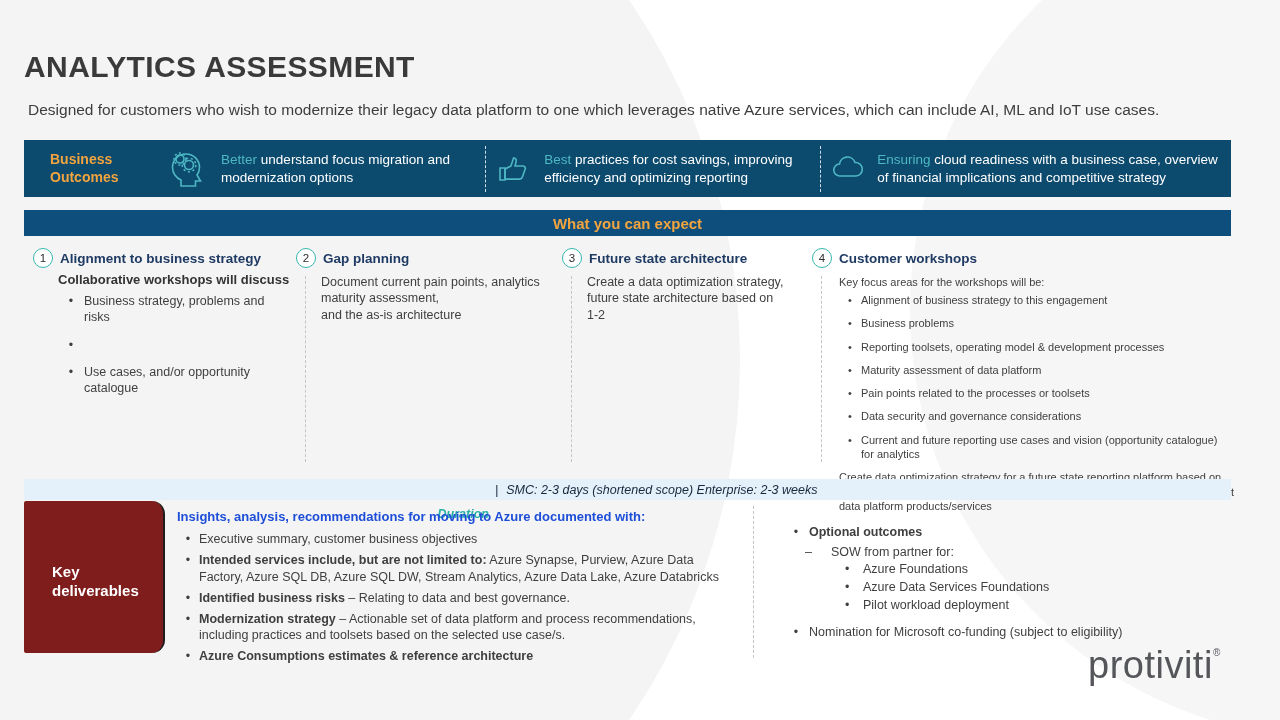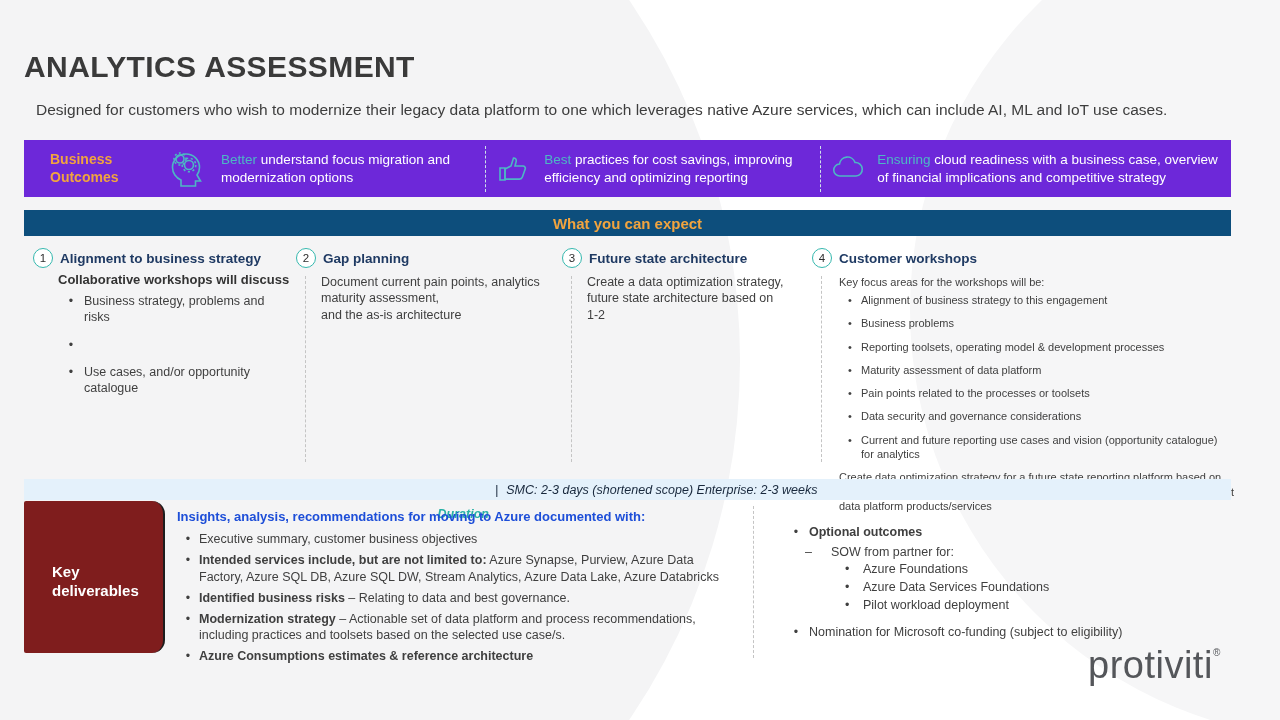--- a/index.html
+++ b/index.html
@@ -10,24 +10,24 @@
     color:#3f3f3f;
   }
   
   .bg-circle{position:absolute;border-radius:50%;background:#f4f4f5;z-index:0;}
   #bg1{width:1280px;height:1280px;left:-540px;top:-280px;}
   #bg2{width:860px;height:860px;left:910px;top:-120px;background:#f6f6f7;}
   .layer{position:absolute;z-index:1;}
 
   
   #title{left:24px;top:50px;font-size:30px;font-weight:bold;color:#3a3a3a;letter-spacing:.4px;}
-  #subtitle{left:36px;top:101px;width:1200px;font-size:15.5px;color:#3d3d3d;}
-
-  
-  #banner{left:24px;top:140px;width:1207px;height:57px;background:#6d28d9;display:flex;align-items:center;}
+  #subtitle{left:28px;top:101px;width:1200px;font-size:15.5px;color:#3d3d3d;}
+
+  
+  #banner{left:24px;top:140px;width:1207px;height:57px;background:#0c4a6e;display:flex;align-items:center;}
   .banner-label{width:118px;padding-left:26px;color:#f2a43e;font-weight:bold;font-size:14px;line-height:1.25;}
   .banner-item{display:flex;align-items:center;gap:12px;}
   .banner-item .txt{color:#ffffff;font-size:13.5px;line-height:1.32;}
   .lead{color:#4db7c4;}
   .banner-div{border-left:1px dashed #cfe0ea;height:46px;margin:0 10px;}
   .bi1{width:318px;} .bi2{width:322px;} .bi3{width:410px;}
   .icon{flex:0 0 auto;display:flex;align-items:center;justify-content:center;}
 
   
   #expect-bar{left:24px;top:210px;width:1207px;height:26px;background:#0d4e7c;display:flex;align-items:center;justify-content:center;}

